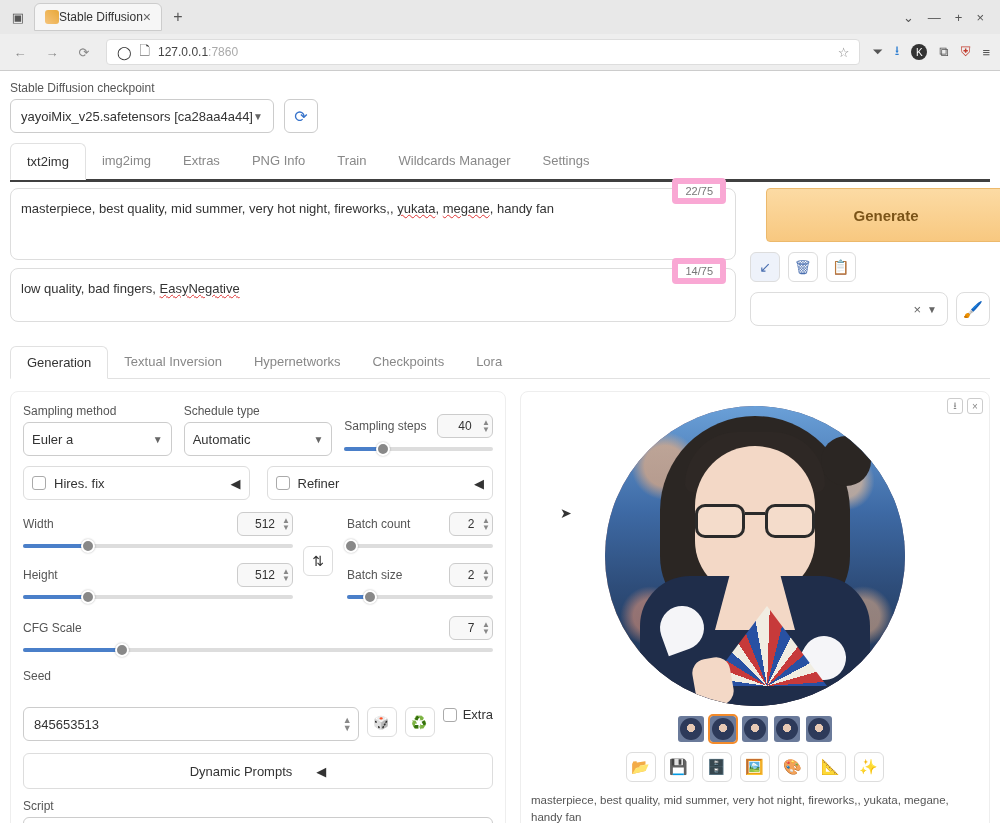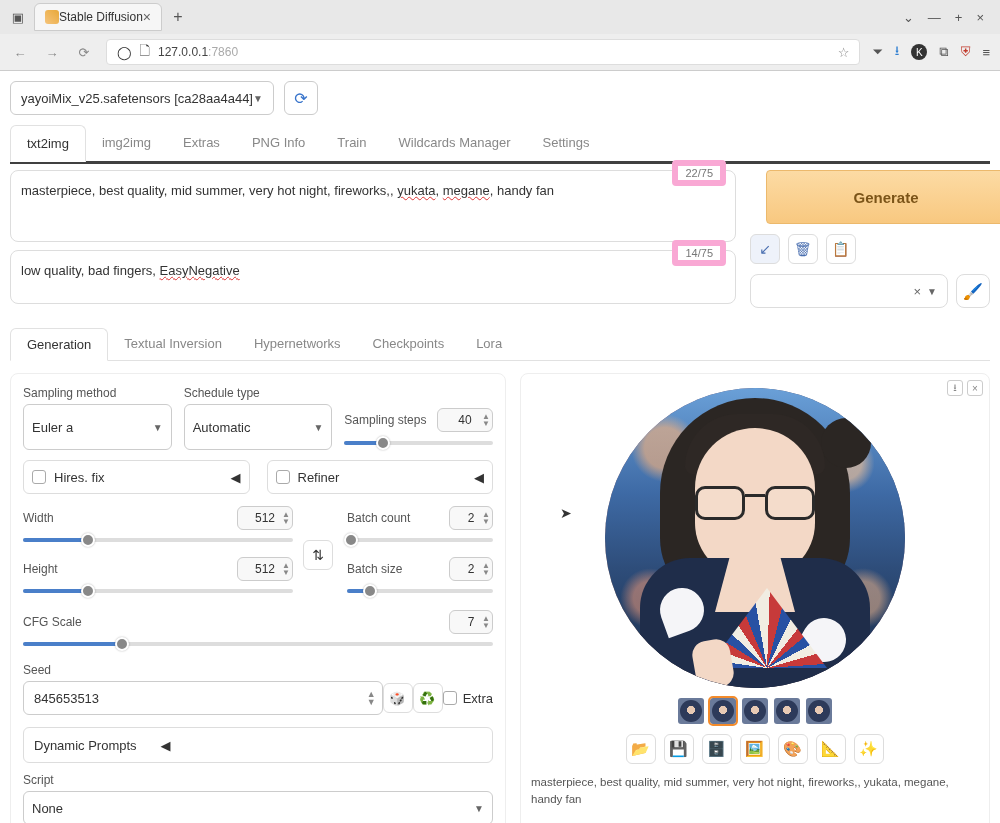--- a/index.html
+++ b/index.html
@@ -61,42 +61,42 @@
 .panel { display: flex; gap: 14px; }
 .panel-left { flex: 1; border:1px solid #eee; border-radius:8px; padding:12px;}
 .panel-right { width: 470px; border:1px solid #eee; border-radius:8px; position:relative; padding-bottom:10px;}
 
 .panel-corner { position:absolute; top:6px; right:6px; display:flex; gap:4px;}
 .corner-b { width:16px; height:16px; border:1px solid #ccc; border-radius:3px; display:flex; align-items:center; justify-content:center; font-size:10px; color:#888;}
 
 .row3{display:flex; gap:12px; margin-bottom:10px; align-items:flex-end;}
 .field{flex:1;}
 .flabel{font-size:12px; color:#555; margin-bottom:4px; display:block;}
-.sel-sm{border:1px solid #ccc;border-radius:6px;height:46px;display:flex;align-items:center;justify-content:space-between;padding:0 8px;font-size:13px;background:#fff;}
+.sel-sm{border:1px solid #ccc;border-radius:6px;height:34px;display:flex;align-items:center;justify-content:space-between;padding:0 8px;font-size:13px;background:#fff;}
 .numf{display:flex;align-items:center;border:1px solid #ccc;border-radius:6px;height:24px;width:56px;justify-content:center;font-size:12px;position:relative;background:#f8f8f8;}
 .numf .spin{position:absolute;right:2px;font-size:8px;line-height:7px;color:#888;}
 .slider-row{display:flex;align-items:center;justify-content:space-between;gap:10px;}
 .slider{flex:1;height:14px;position:relative;}
 .track{position:absolute;left:0;right:0;top:5px;height:4px;background:#ddd;border-radius:2px;}
 .fill{position:absolute;left:0;top:5px;height:4px;background:#4a7fc9;border-radius:2px;}
 .thumb{position:absolute;top:0;width:14px;height:14px;border-radius:50%;background:#888;border:2px solid #fff;box-shadow:0 0 2px rgba(0,0,0,.3);margin-left:-7px;}
 
 .checkrow{border:1px solid #ddd;border-radius:6px;height:34px;display:flex;align-items:center;padding:0 8px;gap:8px;font-size:13px;justify-content:space-between;}
 .chk{width:14px;height:14px;border:1px solid #aaa;border-radius:3px;}
 .tri{color:#333;}
 
 .dim-grid{display:grid;grid-template-columns:1fr 34px 146px;gap:10px;align-items:start;}
 .swap-btn{width:30px;height:30px;border:1px solid #ddd;border-radius:6px;display:flex;align-items:center;justify-content:center;font-size:14px;align-self:center;margin-top:6px;}
 
-.seed-row{display:flex;align-items:center;margin-top:4px;}
+.seed-row{display:flex;gap:8px;align-items:flex-start;margin-top:24px;}
 .seed-input{flex:1;border:1px solid #ccc;border-radius:6px;height:34px;padding:0 10px;display:flex;align-items:center;font-size:13px;background:#fff;position:relative;}
 .seed-input .spin{position:absolute;right:6px;font-size:9px;line-height:8px;color:#888;}
 .seed-btn{width:30px;height:30px;border:1px solid #ddd;border-radius:6px;display:flex;align-items:center;justify-content:center;}
 
-.accordion{border:1px solid #ddd;border-radius:6px;height:36px;display:flex;align-items:center;justify-content:flex-start;padding:0 10px;margin-top:12px;font-size:13px;gap:24px;}
+.accordion{border:1px solid #ddd;border-radius:6px;height:36px;display:flex;align-items:center;justify-content:center;padding:0 10px;margin-top:12px;font-size:13px;gap:24px;}
 
 
 .preview{width:300px;height:300px;margin:14px auto 10px auto;border-radius:50%;overflow:hidden;position:relative;background:radial-gradient(circle at 60% 40%,#eed9c8 0%,#d5a98a 20%,#3b4a6d 40%,#8a5a73 60%,#c78a5e 80%,#1b2b42 100%);}
 .preview .sky{position:absolute;inset:0;background:radial-gradient(circle at 20% 20%,rgba(255,180,120,.6) 0 6%,transparent 10%),radial-gradient(circle at 80% 25%,rgba(255,200,150,.6) 0 5%,transparent 9%),radial-gradient(circle at 15% 70%,rgba(255,160,120,.5) 0 5%,transparent 9%),radial-gradient(circle at 86% 70%,rgba(255,190,140,.5) 0 5%,transparent 9%),linear-gradient(180deg,#6aa0d8 0%,#3e6aa5 35%,#2e4d7a 60%,#182b47 100%);}
 .hair{position:absolute;left:50%;top:10px;width:190px;height:210px;transform:translateX(-50%);background:#2b2623;border-radius:95px 95px 70px 70px;}
 .bun{position:absolute;left:72%;top:30px;width:50px;height:50px;background:#2b2623;border-radius:50%;}
 .face{position:absolute;left:50%;top:40px;width:120px;height:150px;transform:translateX(-50%);background:#f3d8c6;border-radius:60px 60px 55px 55px;}
 .bangs{position:absolute;left:50%;top:26px;width:140px;height:60px;transform:translateX(-50%);background:#2e2825;border-radius:70px 70px 10px 10px;}
 .glasses{position:absolute;left:50%;top:98px;transform:translateX(-50%);width:120px;height:30px;}
 .lens{position:absolute;top:0;width:50px;height:34px;border:3px solid #2a2a2a;border-radius:10px;background:rgba(255,255,255,.1);}
@@ -162,20 +162,21 @@
       <span class="kdot">K</span>
       <span>⧉</span>
       <span class="ublock">⛨</span>
       <span>≡</span>
     </div>
   </div>
 </div>
 
 <div class="app">
   <div>
+    <span class="ckpt-label">Stable Diffusion checkpoint</span>
     <div class="ckpt-row">
       <div class="select">
         <span>yayoiMix_v25.safetensors [ca28aa4a44]</span>
         <span class="chev">▼</span>
       </div>
       <div class="refresh-btn">⟳</div>
     </div>
   </div>
 
   <div class="maintabs">

